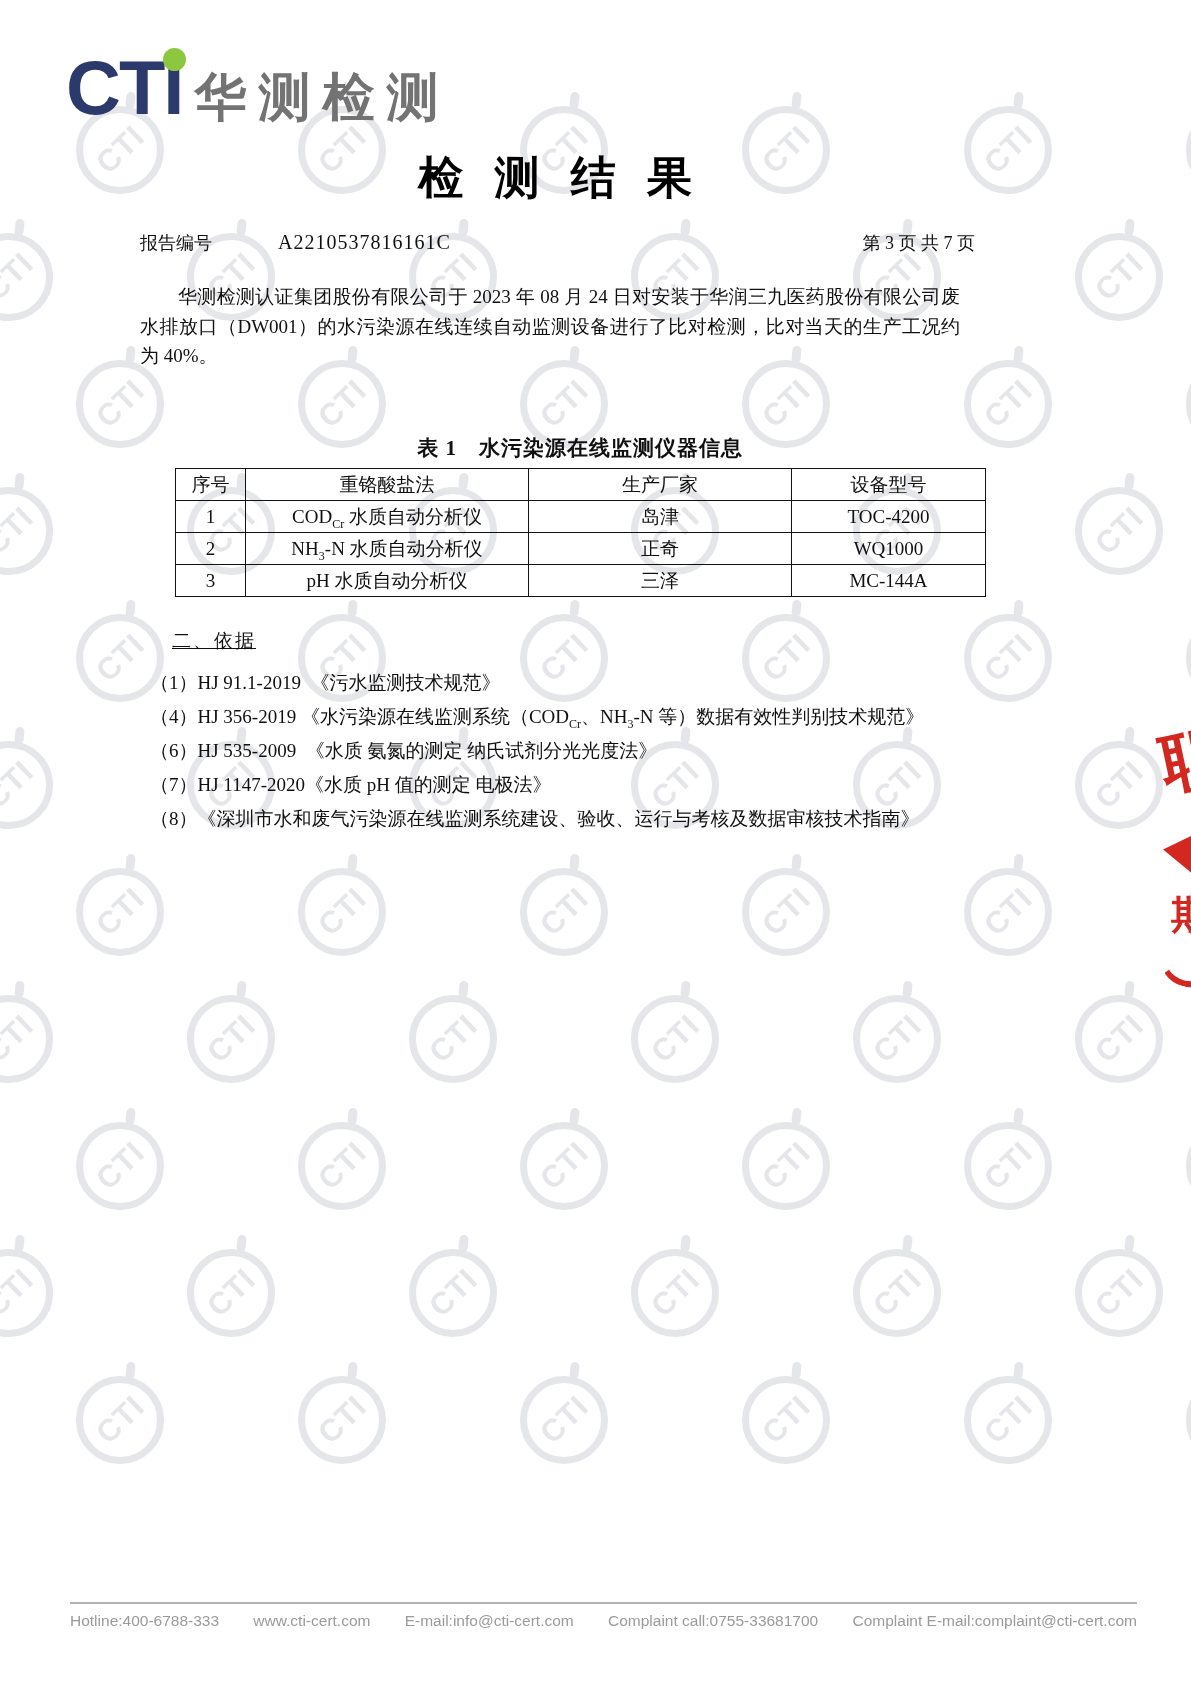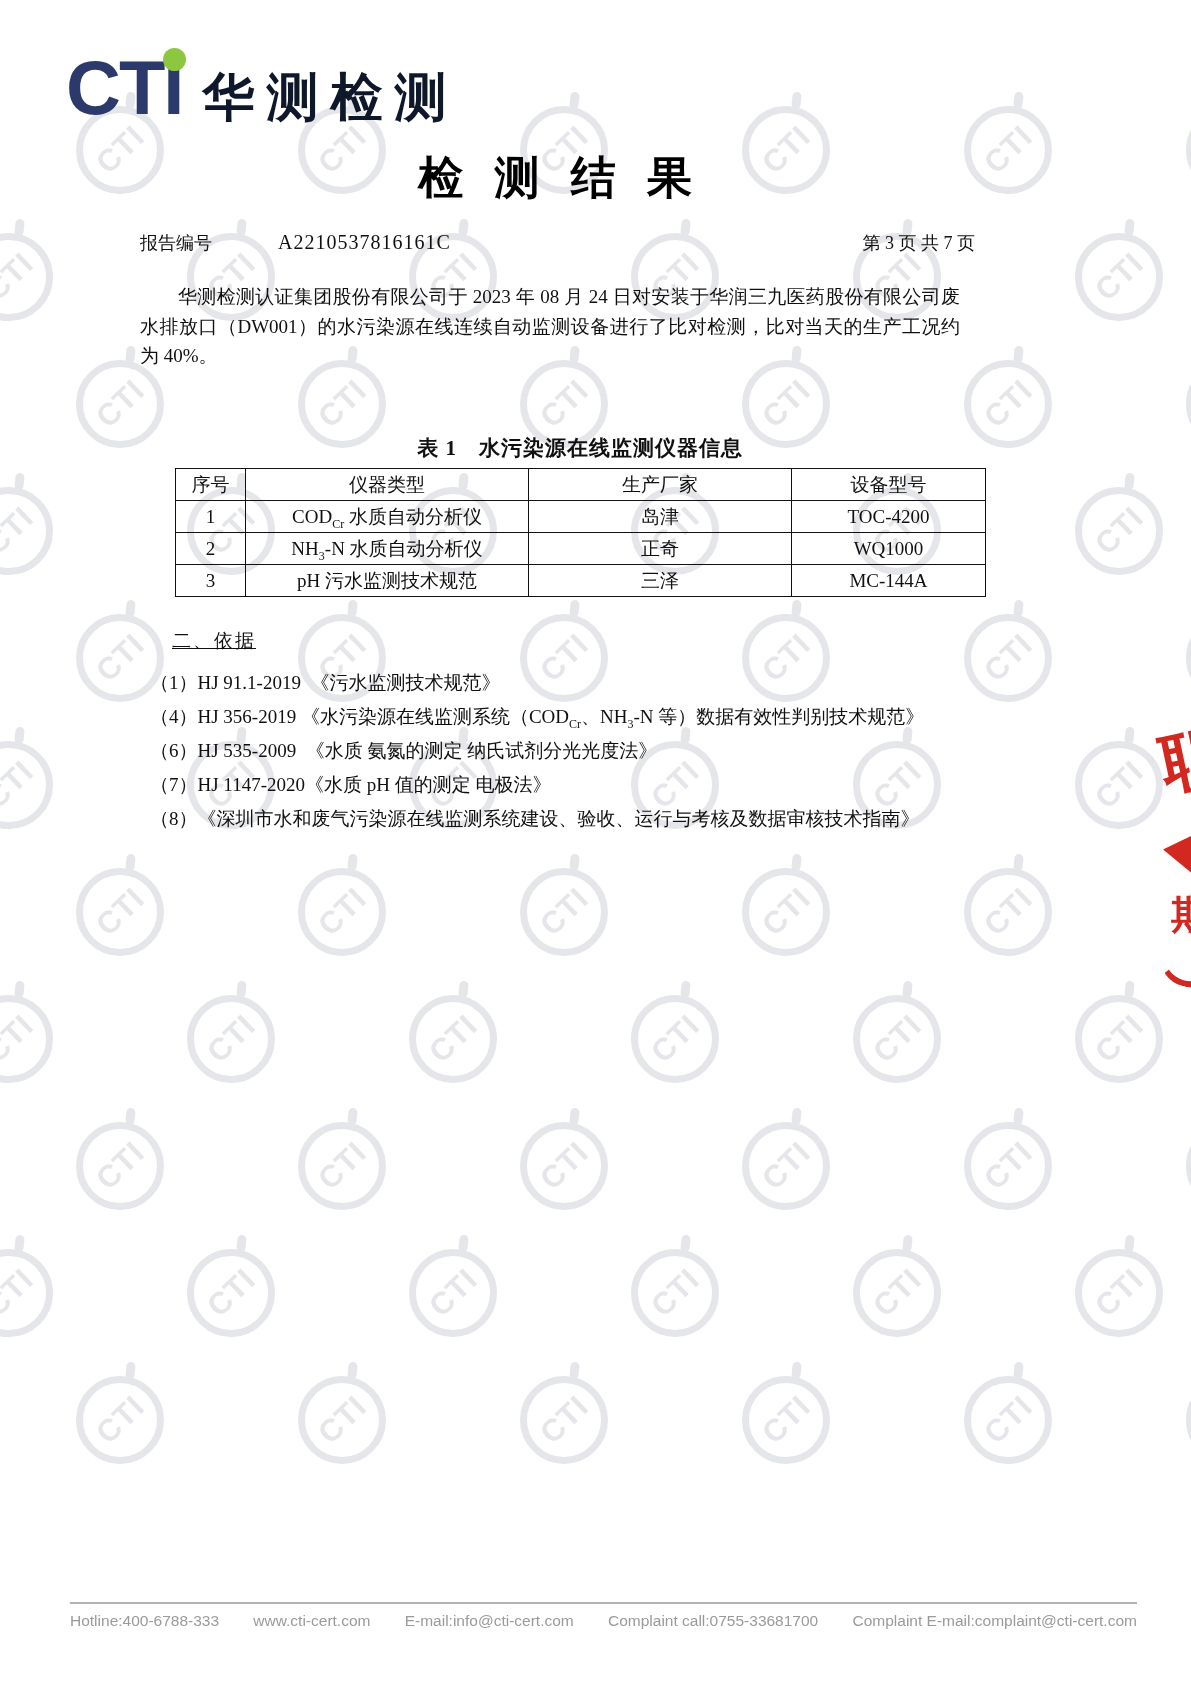--- a/index.html
+++ b/index.html
@@ -19,22 +19,22 @@
            display:flex;align-items:center;justify-content:center;}
   .wm-txt{transform:rotate(-44deg);font-family:"Liberation Sans","DejaVu Sans",sans-serif;
           font-weight:900;font-size:31px;letter-spacing:1px;color:#e5e6e9;}
   
   .content{position:absolute;inset:0;z-index:1;}
   
   .logo{position:absolute;left:66px;top:40px;height:96px;}
   .logo-cti{position:relative;display:inline-block;font-family:"Liberation Sans","DejaVu Sans",sans-serif;
             font-weight:900;font-size:76px;line-height:96px;letter-spacing:-2px;color:#2b3a6b;}
   .logo-dot{position:absolute;right:-4px;top:8px;width:23px;height:23px;border-radius:50%;background:#8dc63f;}
-  .logo-cn{display:inline-block;vertical-align:top;margin-left:16px;margin-top:28px;
-           font-weight:700;font-size:52px;line-height:60px;letter-spacing:12px;color:#0f172a;}
+  .logo-cn{display:inline-block;vertical-align:top;margin-left:8px;margin-top:28px;
+           font-weight:700;font-size:52px;line-height:60px;letter-spacing:12px;color:#737373;}
   
   .doc-title{position:absolute;left:0;top:148px;width:1120px;text-align:center;
              font-size:45px;font-weight:600;letter-spacing:10px;color:#000;}
   
   .report-row{position:absolute;left:140px;top:231px;width:835px;display:flex;align-items:baseline;
               font-size:18px;}
   .report-number{margin-left:66px;font-size:20px;letter-spacing:1px;}
   .report-spacer{flex:1;}
   .page-info{font-size:18px;}
   
@@ -481,39 +481,39 @@
     <table class="instr">
       <colgroup>
           <col style="width:70px">
           <col style="width:283px">
           <col style="width:263px">
           <col style="width:194px">
         </colgroup>
       <tbody>
           <tr>
         <th>序号</th>
-        <th>仪器类型</th>
+        <th>重铬酸盐法</th>
         <th>生产厂家</th>
         <th>设备型号</th>
       </tr>
       <tr>
         <td>1</td>
         <td><span>COD</span><sub>Cr</sub><span> 水质自动分析仪</span></td>
         <td>岛津</td>
         <td>TOC-4200</td>
       </tr>
       <tr>
         <td>2</td>
         <td><span>NH</span><sub>3</sub><span>-N 水质自动分析仪</span></td>
         <td>正奇</td>
         <td>WQ1000</td>
       </tr>
       <tr>
         <td>3</td>
-        <td><span>pH 污水监测技术规范</span></td>
+        <td><span>pH 水质自动分析仪</span></td>
         <td>三泽</td>
         <td>MC-144A</td>
       </tr>
     </tbody>
       </table>
 
     <div class="basis">
       <div class="sec-heading">二、依据</div>
       <div class="basis-item"><span>（1）HJ 91.1-2019  《污水监测技术规范》</span></div>
       <div class="basis-item"><span>（4）HJ 356-2019 《水污染源在线监测系统（COD</span><sub>Cr</sub><span>、NH</span><sub>3</sub><span>-N 等）数据有效性判别技术规范》</span></div>

